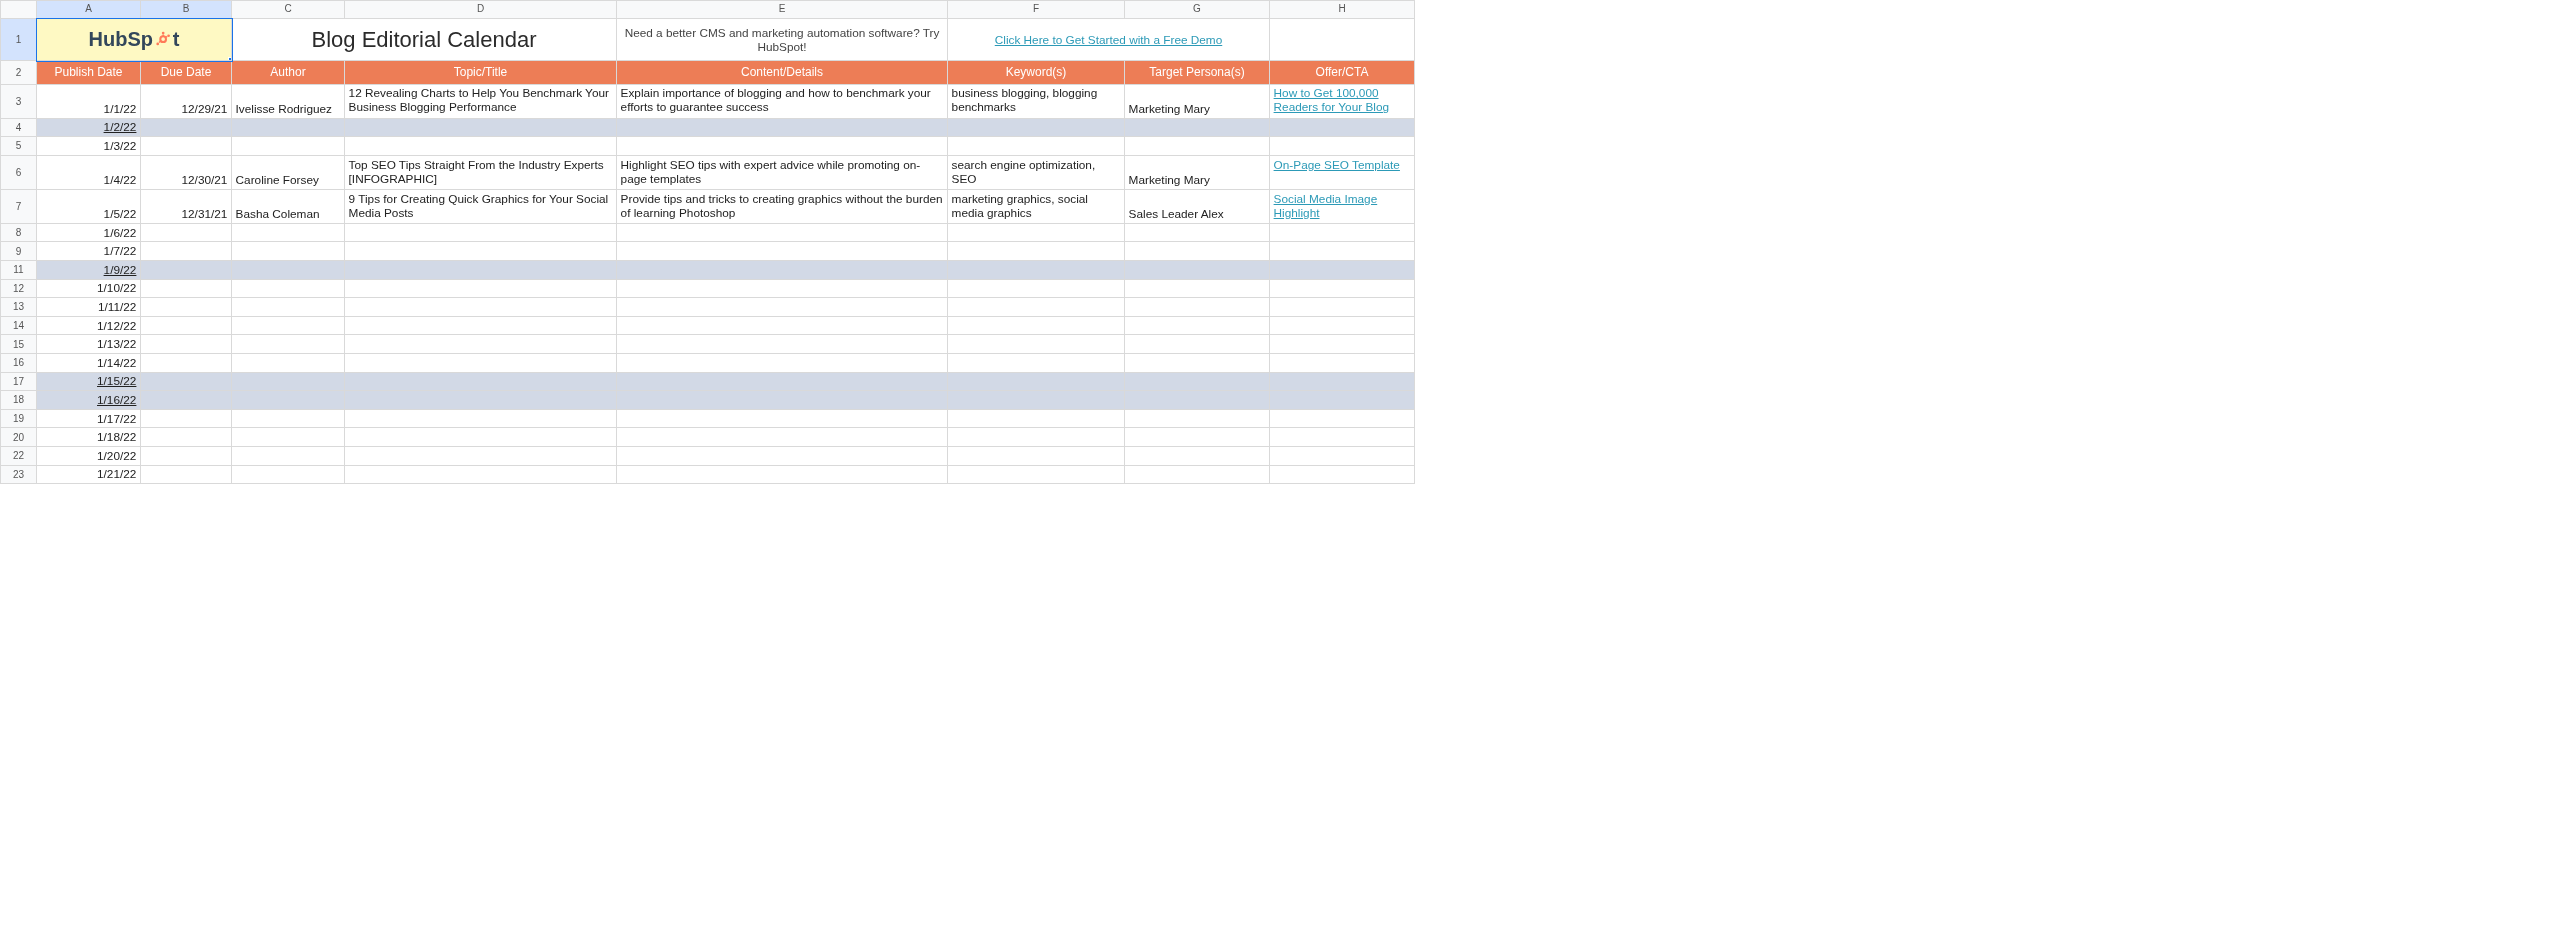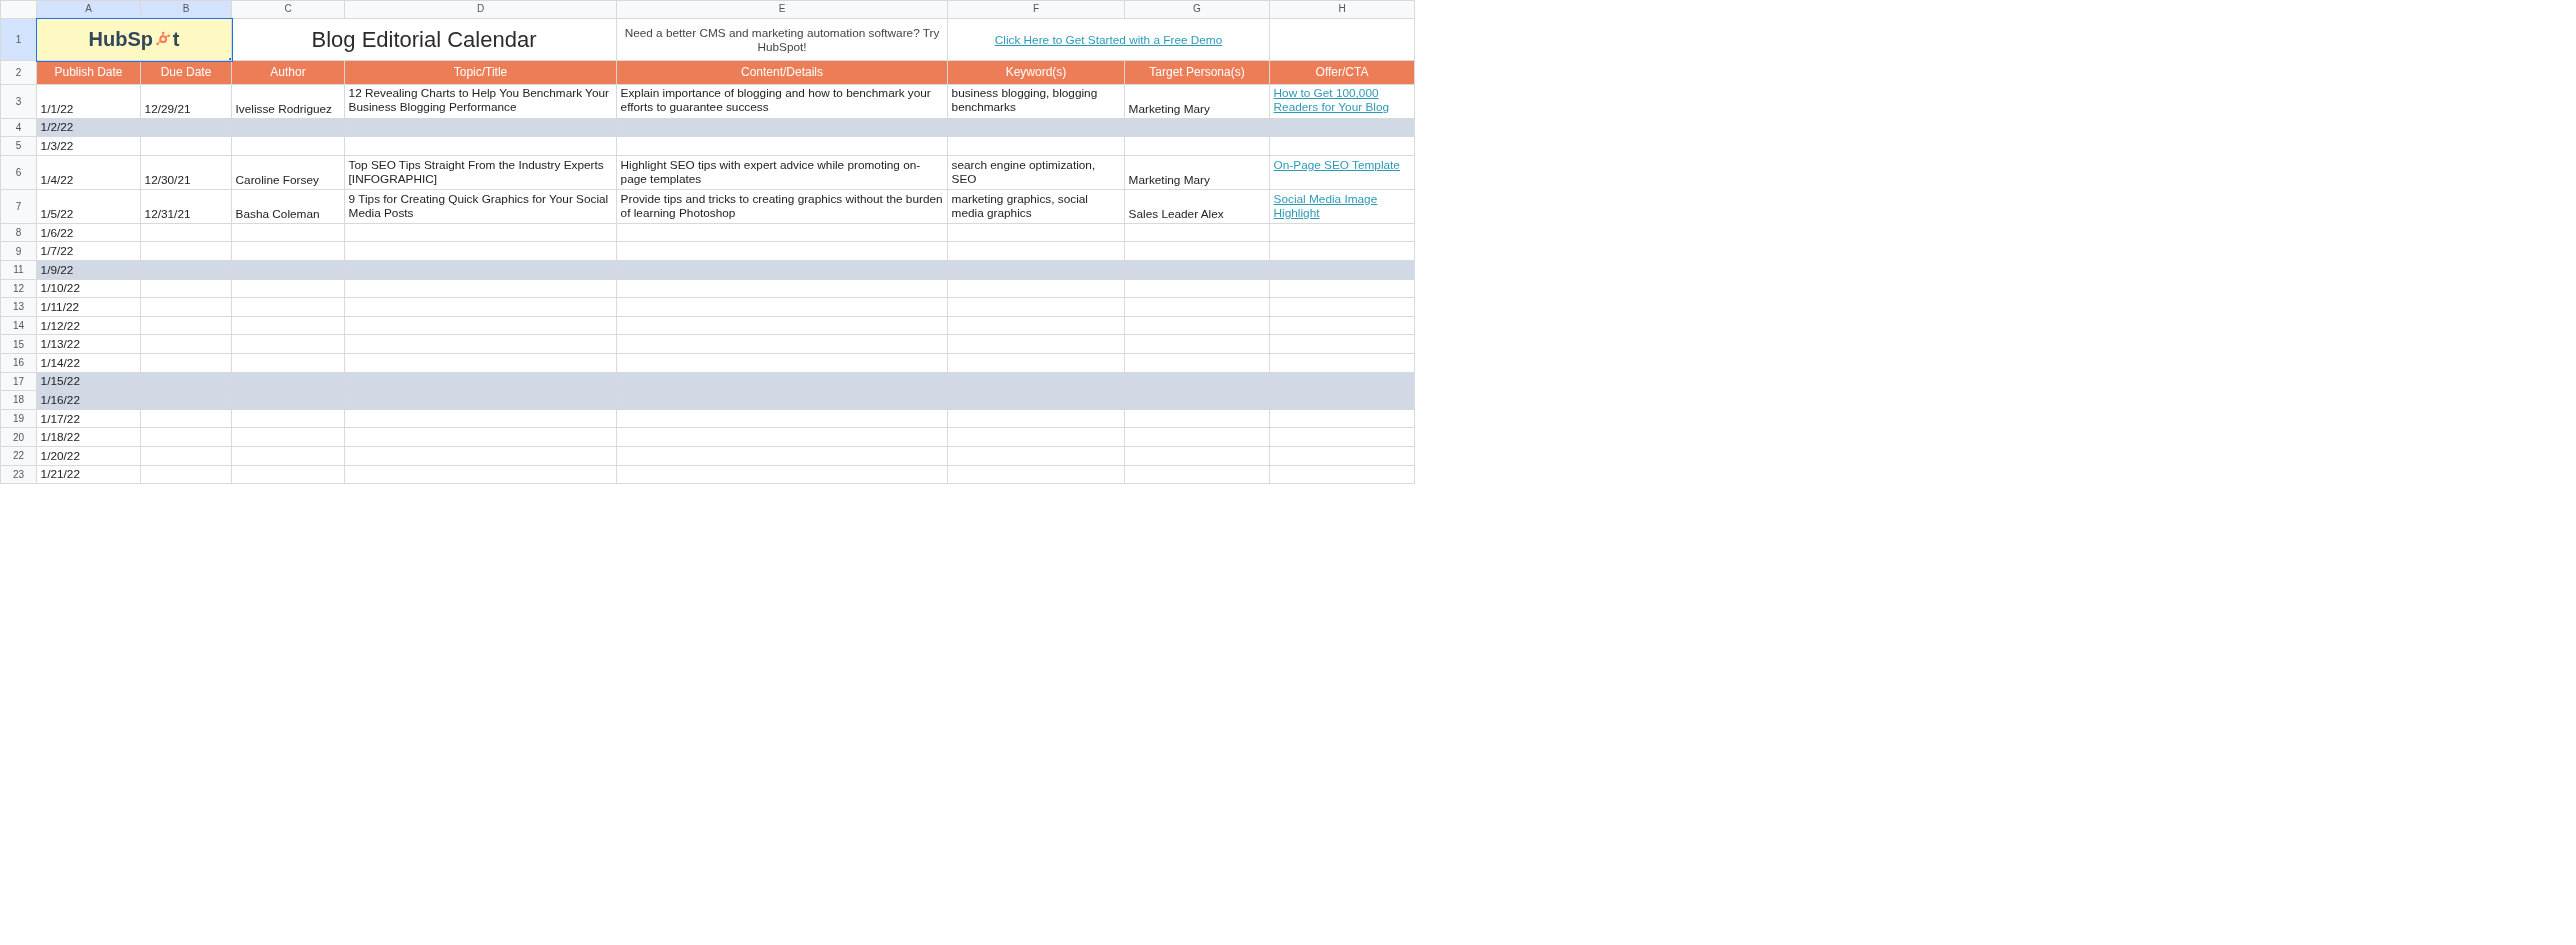--- a/index.html
+++ b/index.html
@@ -83,27 +83,27 @@
     background: #ed7d56;
     color: #fff;
     font-size: 12px;
     text-align: center;
     vertical-align: middle;
     height: 23.6px;
     font-weight: 400;
   }
 
   
-  .date-cell { vertical-align: bottom; }
+  .date-cell { text-align: right; vertical-align: bottom; }
   .text-cell { text-align: left; vertical-align: bottom; }
   .topic-cell { text-align: left; vertical-align: top; padding: 1.8px 3.6px; }
   .cta-link { text-align: left; vertical-align: top; }
   .cta-link span { color:#2c9ab7; text-decoration: underline; cursor:pointer; }
 
-  .shaded { background: #d2d9e6; }
+  .shaded { background: #d2d9e6; text-decoration: underline; }
   .row-h1 { height: 34px; }
   .row-h2 { height: 18px; }
 
   
   .sel-border {
     outline: 1.8px solid #1a73e8;
     outline-offset: -0.9px;
     position: relative;
   }
   .sel-handle {

